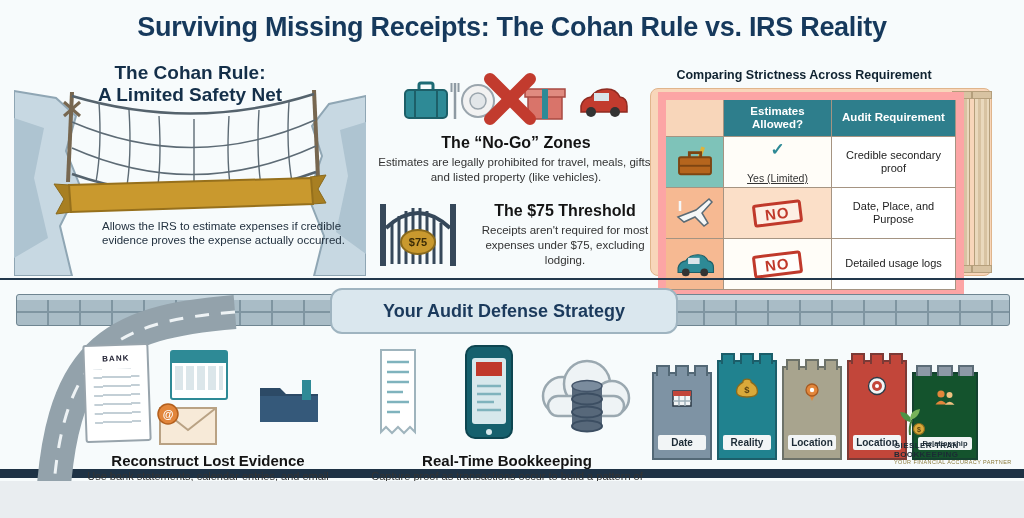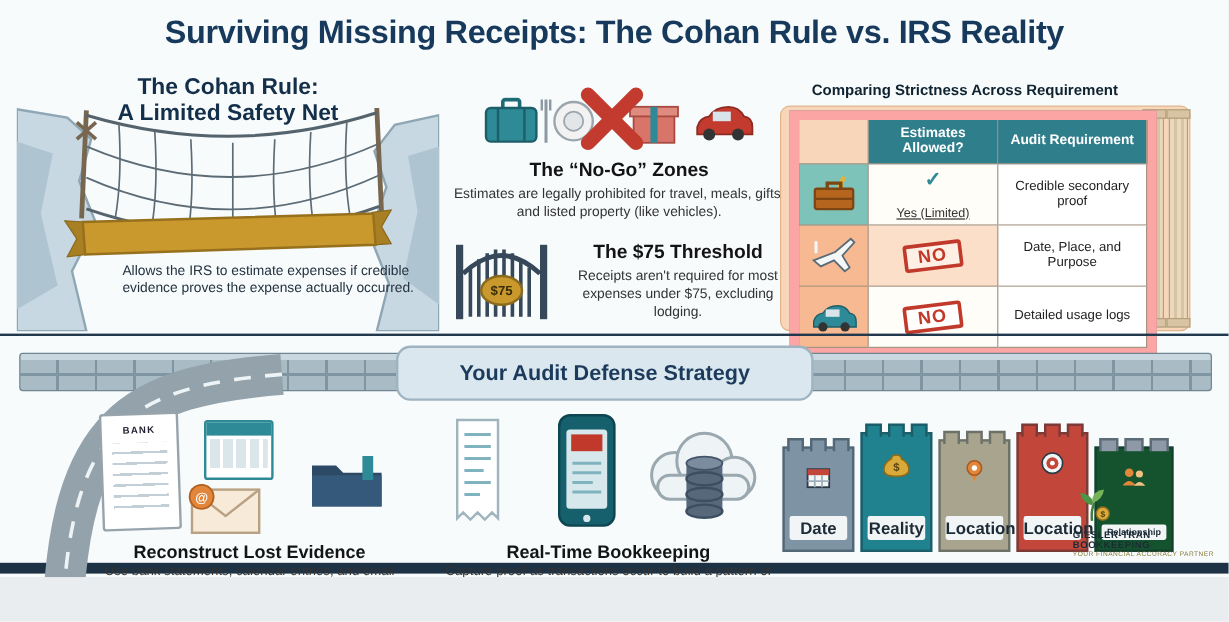--- a/index.html
+++ b/index.html
@@ -97,21 +97,21 @@
 
   
   .towers{position:absolute;left:652px;top:348px;width:326px;height:112px;
     display:flex;align-items:flex-end;justify-content:center;gap:5px;z-index:2;}
   .tower{position:relative;width:56px;border:2px solid rgba(20,40,50,.4);}
   .tower.wide{width:62px;}
   .merlons{position:absolute;top:-9px;left:2px;right:2px;display:flex;gap:5px;}
   .merlons i{flex:1;height:9px;display:block;border:2px solid rgba(20,40,50,.4);border-bottom:none;}
   .t-icon{position:absolute;top:14px;left:0;right:0;text-align:center;}
   .t-label{position:absolute;bottom:8px;left:4px;right:4px;background:#f2f5f6;
-    color:#1c2b36;font-size:14px;font-weight:bold;text-align:center;padding:2px 0;border-radius:2px;}
+    color:#1c2b36;font-size:10px;font-weight:bold;text-align:center;padding:2px 0;border-radius:2px;}
   .t-label.small{font-size:7.5px;}
 
   
   .logo{position:absolute;right:8px;bottom:16px;width:122px;z-index:3;}
   .logo-name{font-size:8px;font-weight:bold;color:#1c2b36;letter-spacing:.4px;margin-top:1px;}
   .logo-tag{font-size:5.5px;color:#8a7a3a;letter-spacing:.4px;}
   .bottom-bar{position:absolute;left:0;bottom:3px;width:100%;height:9px;background:#1e3245;}
 </style>
 </head>
 <body>

